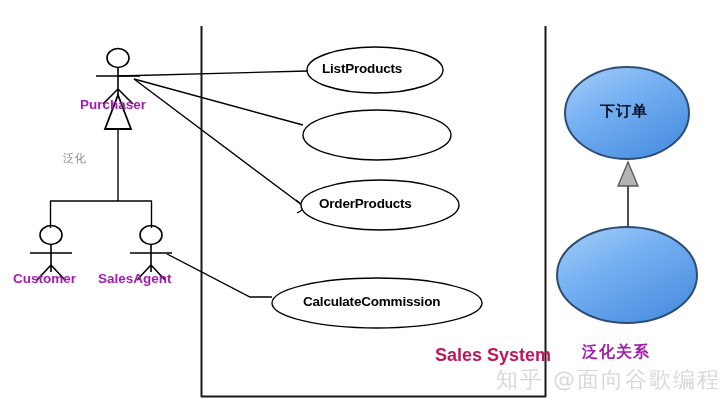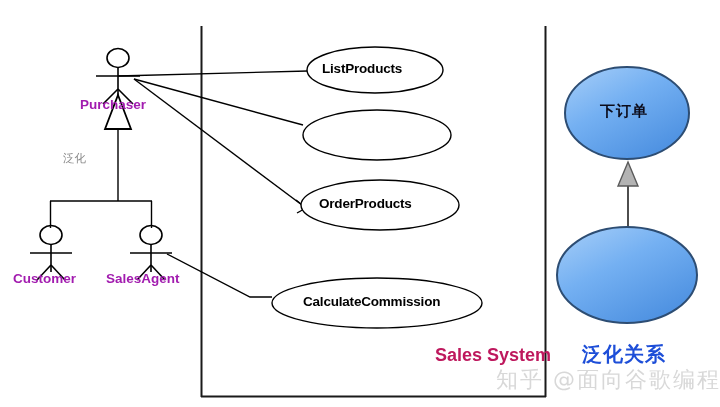--- a/index.html
+++ b/index.html
@@ -57,22 +57,22 @@
   .cn-ellipse-label {
     font-family: "DejaVu Sans", "Liberation Sans", sans-serif;
     font-weight: bold;
     font-size: 15px;
     color: #0b0b1a;
     letter-spacing: 1px;
   }
   .cn-caption {
     font-family: "DejaVu Sans", "Liberation Sans", sans-serif;
     font-weight: bold;
-    font-size: 20px;
-    color: #1d4ed8;
+    font-size: 16px;
+    color: #a21caf;
     letter-spacing: 1px;
   }
   .watermark {
     font-family: "DejaVu Sans", "Liberation Sans", sans-serif;
     font-size: 22px;
     color: #d8d8d8;
     letter-spacing: 2px;
     user-select: none;
   }
 </style>
@@ -165,21 +165,21 @@
       <ellipse cx="627" cy="113" rx="62" ry="46" fill="url(#blueGrad)" stroke="#2d4d73" stroke-width="2"></ellipse>
 
       <ellipse cx="627" cy="275" rx="70" ry="48" fill="url(#blueGrad2)" stroke="#2d4d73" stroke-width="2"></ellipse>
     </g>
   </svg>
 
   <div class="lbl actor-label" style="left:80px; top:98px;">Purchaser</div>
 
   <div class="lbl actor-label" style="left:13px; top:272px;">Customer</div>
 
-  <div class="lbl actor-label" style="left:106px; top:272px;">SalesAgent</div>
+  <div class="lbl actor-label" style="left:98px; top:272px;">SalesAgent</div>
 
   <div class="lbl gen-note" style="left:63px; top:153px;text-align:right;">泛化</div>
 
   <div class="lbl uc-label" style="left:322px; top:62px;">ListProducts</div>
 
 
   <div class="lbl uc-label" style="left:319px; top:197px;">OrderProducts</div>
 
   <div class="lbl uc-label" style="left:303px; top:295px;">CalculateCommission</div>
 

